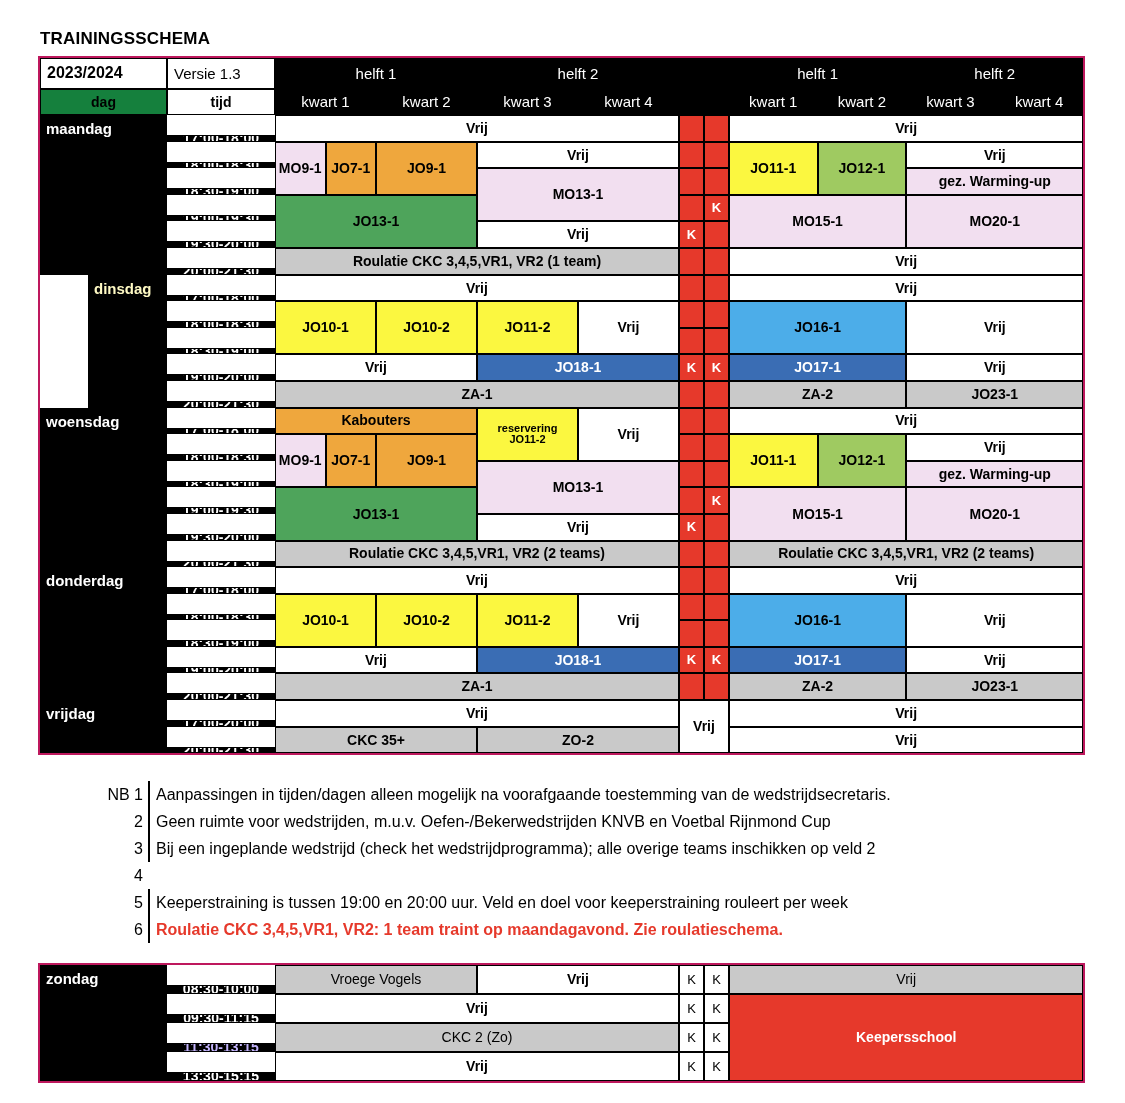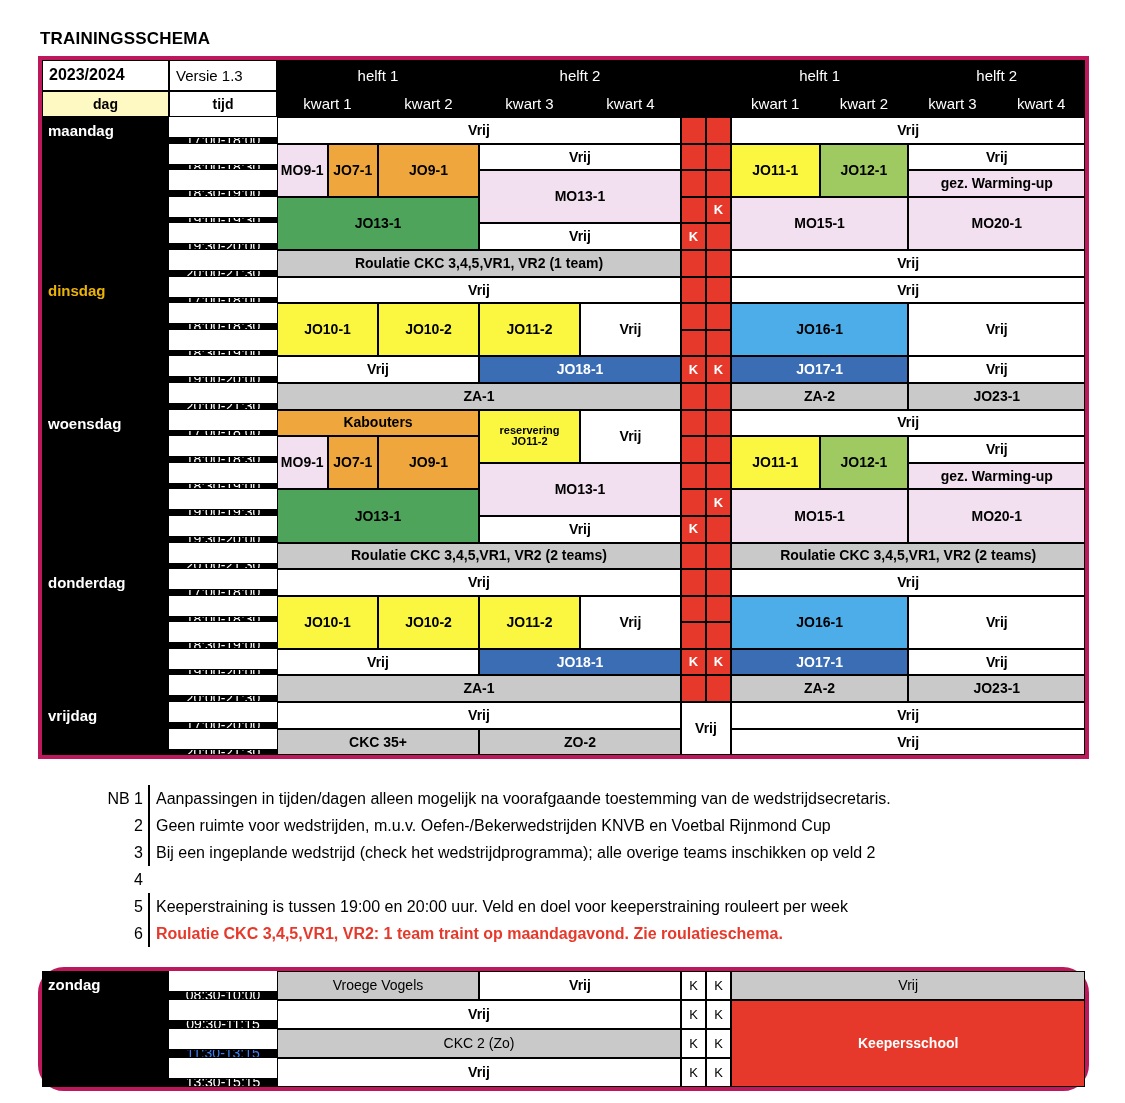--- a/index.html
+++ b/index.html
@@ -2,43 +2,42 @@
 <html><head>
 <meta charset="utf-8">
 <style>
   html,body{margin:0;padding:0;}
   body{
     width:1125px;height:1103px;background:#fff;color:#000;
     font-family:"Liberation Sans",sans-serif;
   }
   .page{padding:20px 0 0 38px;}
   .title{font-weight:bold;font-size:17px;margin:9px 0 7px 2px;letter-spacing:.2px;}
-  .grid{display:grid;border:4px solid #be185d;width:max-content;background:#fff;}
+  .grid{display:grid;border:2px solid #be185d;width:max-content;background:#fff;}
   #main-grid{
     grid-template-columns:127px 108px repeat(8,50.5px) 25px 25px repeat(8,44.3px);
     grid-template-rows:31px 26px repeat(24,26.6px);
   }
   #zondag-grid{
     grid-template-columns:127px 108px repeat(8,50.5px) 25px 25px repeat(8,44.3px);
     grid-template-rows:repeat(4,29px);
     margin-top:20px;
-    border-radius:26px;
   }
   .cell{
     display:flex;align-items:center;justify-content:center;text-align:center;
     border:1px solid #000;box-sizing:border-box;overflow:hidden;
     font-weight:bold;font-size:14px;line-height:1.05;
   }
   .reg{font-weight:normal;}
   .hdr{font-weight:normal;font-size:15px;}
   .left{justify-content:flex-start;text-align:left;}
   .pad{padding-left:6px;}
   .season{font-size:16px;}
   .day{align-items:flex-start;justify-content:flex-start;padding:5px 0 0 5px;font-size:15px;}
-  .time{font-weight:normal;font-size:14px;margin-top:20px;}
+  .time{font-weight:bold;font-size:14px;margin-top:20px;}
   .small{font-size:11px;}
   .kcell{font-size:13px;}
   .kwhite{font-size:13px;font-weight:normal;}
   .notes{margin-top:26px;font-size:16px;}
   .note-row{display:flex;}
   .note-num{width:105px;text-align:right;padding-right:5px;line-height:27px;flex:none;}
   .note-text{border-left:2px solid #000;padding-left:6px;line-height:27px;}
 </style>
 </head>
 <body>
@@ -46,33 +45,33 @@
 <div class="page">
   <div class="title">TRAININGSSCHEMA</div>
   <div class="grid" id="main-grid">
       <div class="cell left pad season" style="grid-area: 1 / 1 / span 1 / span 1; background-color: rgb(255, 255, 255);">2023/2024</div>
       <div class="cell left pad reg hdr" style="grid-area: 1 / 2 / span 1 / span 1; background-color: rgb(255, 255, 255);">Versie 1.3</div>
       <div class="cell hdr" style="grid-area: 1 / 3 / span 1 / span 4; background-color: rgb(0, 0, 0); color: rgb(255, 255, 255);">helft 1</div>
       <div class="cell hdr" style="grid-area: 1 / 7 / span 1 / span 4; background-color: rgb(0, 0, 0); color: rgb(255, 255, 255);">helft 2</div>
       <div class="cell" style="grid-area: 1 / 11 / span 1 / span 2; background-color: rgb(0, 0, 0);"></div>
       <div class="cell hdr" style="grid-area: 1 / 13 / span 1 / span 4; background-color: rgb(0, 0, 0); color: rgb(255, 255, 255);">helft 1</div>
       <div class="cell hdr" style="grid-area: 1 / 17 / span 1 / span 4; background-color: rgb(0, 0, 0); color: rgb(255, 255, 255);">helft 2</div>
-      <div class="cell" style="grid-area: 2 / 1 / span 1 / span 1; background-color: #fef9c3;">dag</div>
+      <div class="cell" style="grid-area: 2 / 1 / span 1 / span 1; background-color: #15803d;">dag</div>
       <div class="cell" style="grid-area: 2 / 2 / span 1 / span 1; background-color: rgb(255, 255, 255);">tijd</div>
       <div class="cell hdr" style="grid-area: 2 / 3 / span 1 / span 2; background-color: rgb(0, 0, 0); color: rgb(255, 255, 255);">kwart 1</div>
       <div class="cell hdr" style="grid-area: 2 / 5 / span 1 / span 2; background-color: rgb(0, 0, 0); color: rgb(255, 255, 255);">kwart 2</div>
       <div class="cell hdr" style="grid-area: 2 / 7 / span 1 / span 2; background-color: rgb(0, 0, 0); color: rgb(255, 255, 255);">kwart 3</div>
       <div class="cell hdr" style="grid-area: 2 / 9 / span 1 / span 2; background-color: rgb(0, 0, 0); color: rgb(255, 255, 255);">kwart 4</div>
       <div class="cell" style="grid-area: 2 / 11 / span 1 / span 2; background-color: rgb(0, 0, 0);"></div>
       <div class="cell hdr" style="grid-area: 2 / 13 / span 1 / span 2; background-color: rgb(0, 0, 0); color: rgb(255, 255, 255);">kwart 1</div>
       <div class="cell hdr" style="grid-area: 2 / 15 / span 1 / span 2; background-color: rgb(0, 0, 0); color: rgb(255, 255, 255);">kwart 2</div>
       <div class="cell hdr" style="grid-area: 2 / 17 / span 1 / span 2; background-color: rgb(0, 0, 0); color: rgb(255, 255, 255);">kwart 3</div>
       <div class="cell hdr" style="grid-area: 2 / 19 / span 1 / span 2; background-color: rgb(0, 0, 0); color: rgb(255, 255, 255);">kwart 4</div>
       <div class="cell day" style="grid-area: 3 / 1 / span 6 / span 1; background-color: rgb(0, 0, 0); color: #ffffff;">maandag</div>
-      <div class="cell day" style="grid-area: 9 / 1 / span 5 / span 1; background-color: rgb(0, 0, 0); color: #eab308;">dinsdag</div>
+      <div class="cell day" style="grid-area: 9 / 1 / span 5 / span 1; background-color: rgb(0, 0, 0); color: #fef9c3; margin-left: 48px;">dinsdag</div>
       <div class="cell day" style="grid-area: 14 / 1 / span 6 / span 1; background-color: rgb(0, 0, 0); color: rgb(255, 255, 255);">woensdag</div>
       <div class="cell day" style="grid-area: 20 / 1 / span 5 / span 1; background-color: rgb(0, 0, 0); color: rgb(255, 255, 255);">donderdag</div>
       <div class="cell day" style="grid-area: 25 / 1 / span 2 / span 1; background-color: rgb(0, 0, 0); color: rgb(255, 255, 255);">vrijdag</div>
       <div class="cell time" style="grid-area: 3 / 2 / span 1 / span 1; background-color: rgb(0, 0, 0); color: rgb(255, 255, 255);">17:00-18:00</div>
       <div class="cell time" style="grid-area: 4 / 2 / span 1 / span 1; background-color: rgb(0, 0, 0); color: rgb(255, 255, 255);">18:00-18:30</div>
       <div class="cell time" style="grid-area: 5 / 2 / span 1 / span 1; background-color: rgb(0, 0, 0); color: rgb(255, 255, 255);">18:30-19:00</div>
       <div class="cell time" style="grid-area: 6 / 2 / span 1 / span 1; background-color: rgb(0, 0, 0); color: rgb(255, 255, 255);">19:00-19:30</div>
       <div class="cell time" style="grid-area: 7 / 2 / span 1 / span 1; background-color: rgb(0, 0, 0); color: rgb(255, 255, 255);">19:30-20:00</div>
       <div class="cell time" style="grid-area: 8 / 2 / span 1 / span 1; background-color: rgb(0, 0, 0); color: rgb(255, 255, 255);">20:00-21:30</div>
       <div class="cell time" style="grid-area: 9 / 2 / span 1 / span 1; background-color: rgb(0, 0, 0); color: rgb(255, 255, 255);">17:00-18:00</div>
@@ -234,21 +233,21 @@
       </div>
       <div class="note-row">
         <div class="note-num">6</div>
         <div class="note-text" style="color: rgb(230, 57, 43); font-weight: bold;">Roulatie CKC 3,4,5,VR1, VR2: 1 team traint op maandagavond. Zie roulatieschema.</div>
       </div>
     </div>
   <div class="grid" id="zondag-grid">
       <div class="cell day" style="grid-area: 1 / 1 / span 4 / span 1; background-color: rgb(0, 0, 0); color: rgb(255, 255, 255);">zondag</div>
       <div class="cell time" style="grid-area: 1 / 2 / span 1 / span 1; background-color: rgb(0, 0, 0); color: rgb(255, 255, 255);">08:30-10:00</div>
       <div class="cell time" style="grid-area: 2 / 2 / span 1 / span 1; background-color: rgb(0, 0, 0); color: rgb(255, 255, 255);">09:30-11:15</div>
-      <div class="cell time" style="grid-area: 3 / 2 / span 1 / span 1; background-color: rgb(0, 0, 0); color: #3b82f6;">11:30-13:15</div>
+      <div class="cell time" style="grid-area: 3 / 2 / span 1 / span 1; background-color: rgb(0, 0, 0); color: #c4b5fd;">11:30-13:15</div>
       <div class="cell time" style="grid-area: 4 / 2 / span 1 / span 1; background-color: rgb(0, 0, 0); color: rgb(255, 255, 255);">13:30-15:15</div>
       <div class="cell reg" style="grid-area: 1 / 3 / span 1 / span 4; background-color: rgb(201, 201, 201);">Vroege Vogels</div>
       <div class="cell" style="grid-area: 1 / 7 / span 1 / span 4; background-color: rgb(255, 255, 255);">Vrij</div>
       <div class="cell kwhite" style="grid-area: 1 / 11 / span 1 / span 1; background-color: rgb(255, 255, 255);">K</div>
       <div class="cell kwhite" style="grid-area: 1 / 12 / span 1 / span 1; background-color: rgb(255, 255, 255);">K</div>
       <div class="cell reg" style="grid-area: 1 / 13 / span 1 / span 8; background-color: rgb(201, 201, 201);">Vrij</div>
       <div class="cell" style="grid-area: 2 / 3 / span 1 / span 8; background-color: rgb(255, 255, 255);">Vrij</div>
       <div class="cell kwhite" style="grid-area: 2 / 11 / span 1 / span 1; background-color: rgb(255, 255, 255);">K</div>
       <div class="cell kwhite" style="grid-area: 2 / 12 / span 1 / span 1; background-color: rgb(255, 255, 255);">K</div>
       <div class="cell" style="grid-area: 2 / 13 / span 3 / span 8; background-color: rgb(230, 57, 43); color: rgb(255, 255, 255);">Keepersschool</div>

